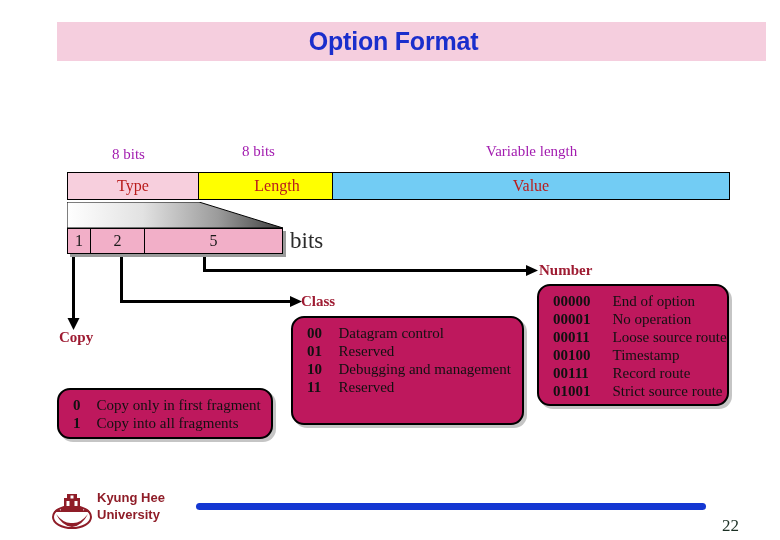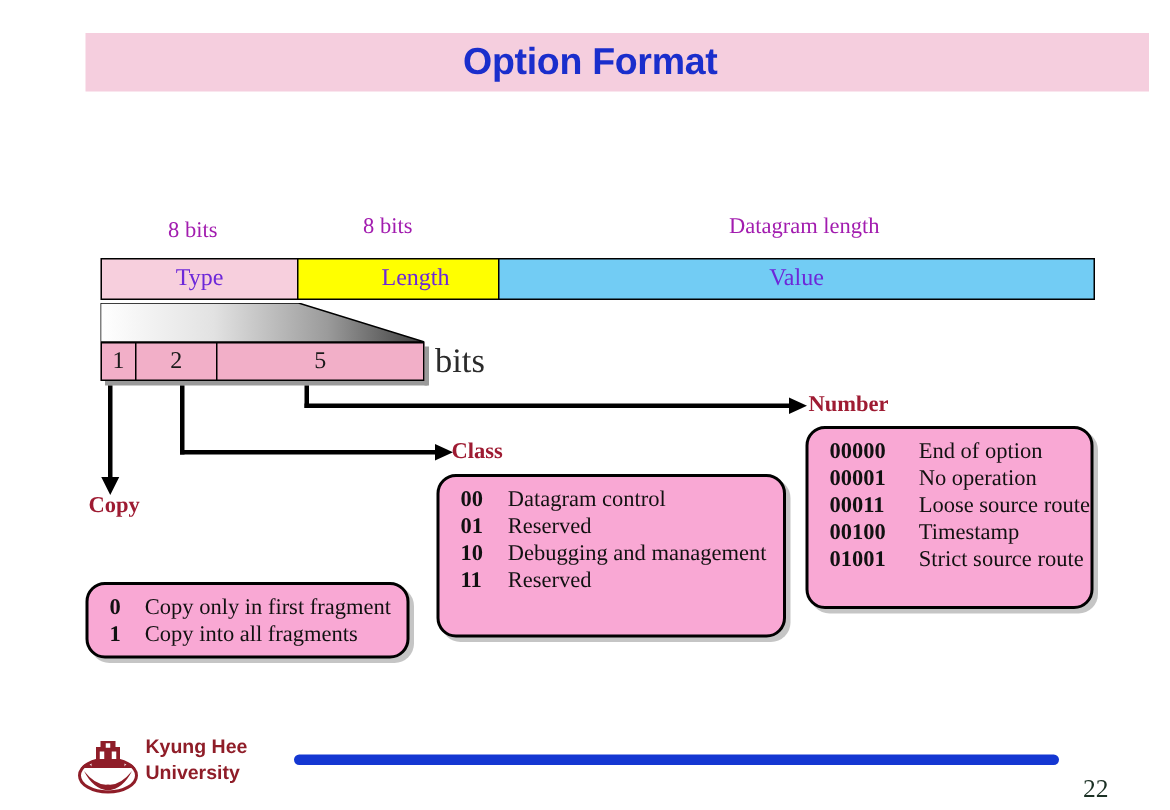--- a/index.html
+++ b/index.html
@@ -61,21 +61,21 @@
   
   .field {
     position: absolute;
     top: 172px;
     height: 28px;
     border: 1px solid #000;
     box-sizing: border-box;
     font-size: 16px;
     line-height: 26px;
     text-align: center;
-    color: #6d28d9;
+    color: #b91c1c;
   }
   #field-type {
     left: 67px;
     width: 132px;
     background: #f7cfdd;
   }
   #field-length {
     left: 198px;
     width: 135px;
     background: #ffff00;
@@ -141,21 +141,21 @@
     color: #9e1b32;
     white-space: nowrap;
   }
 
   
   .infobox {
     position: absolute;
     border: 2px solid #000;
     border-radius: 13px;
     box-sizing: border-box;
-    background: #f9a8d4;
+    background: #be185d;
     box-shadow: 3px 3px 0 rgba(150,150,150,0.55);
   }
   .infobox-row {
     position: relative;
     font-size: 15px;
     line-height: 18px;
     white-space: nowrap;
     color: #111;
   }
   .infobox-rows {
@@ -213,21 +213,21 @@
 <body>
 
 <div id="title-banner">
   <div id="title-text">Option Format</div>
 </div>
 
 <div id="diagram">
 
   <div class="bits-label" style="left:112px; top:146px;">8 bits</div>
   <div class="bits-label" style="left:242px; top:143px;">8 bits</div>
-  <div class="bits-label" style="left:486px; top:143px;">Datagram length</div>
+  <div class="bits-label" style="left:486px; top:143px;">Variable length</div>
 
   <div class="field" id="field-type">Type</div>
   <div class="field" id="field-length">Length</div>
   <div class="field" id="field-value">Value</div>
 
   <svg id="expander" viewBox="0 0 216 26" preserveAspectRatio="none">
     <defs>
       <linearGradient id="expgrad" x1="0" y1="0" x2="1" y2="0">
         <stop offset="0%" stop-color="#ffffff"></stop>
         <stop offset="35%" stop-color="#e2e2e2"></stop>
@@ -281,20 +281,21 @@
         <div class="infobox-row"><span class="code code-w2">11</span><span class="desc">&nbsp;&nbsp;Reserved</span></div>
       </div>
   </div>
 
   <div class="infobox" style="left:537px; top:284px; width:192px; height:122px;">
     <div class="infobox-rows" id="number-rows">
         <div class="infobox-row"><span class="code code-w5">00000</span><span class="desc">&nbsp;&nbsp;End of option</span></div>
         <div class="infobox-row"><span class="code code-w5">00001</span><span class="desc">&nbsp;&nbsp;No operation</span></div>
         <div class="infobox-row"><span class="code code-w5">00011</span><span class="desc">&nbsp;&nbsp;Loose source route</span></div>
         <div class="infobox-row"><span class="code code-w5">00100</span><span class="desc">&nbsp;&nbsp;Timestamp</span></div>
+        <div class="infobox-row"><span class="code code-w5">00111</span><span class="desc">&nbsp;&nbsp;Record route</span></div>
         <div class="infobox-row"><span class="code code-w5">01001</span><span class="desc">&nbsp;&nbsp;Strict source route</span></div>
       </div>
   </div>
 </div>
 
 <svg id="footer-logo" viewBox="0 0 40 38">
   <g fill="#8f1d28">
     <ellipse cx="20" cy="25" rx="19" ry="11" fill="none" stroke="#8f1d28" stroke-width="2"></ellipse>
     <path d="M4 22 Q12 32 20 31 Q28 32 36 22 Q30 34 20 35 Q10 34 4 22 Z"></path>
     <rect x="12" y="6" width="16" height="12"></rect>

